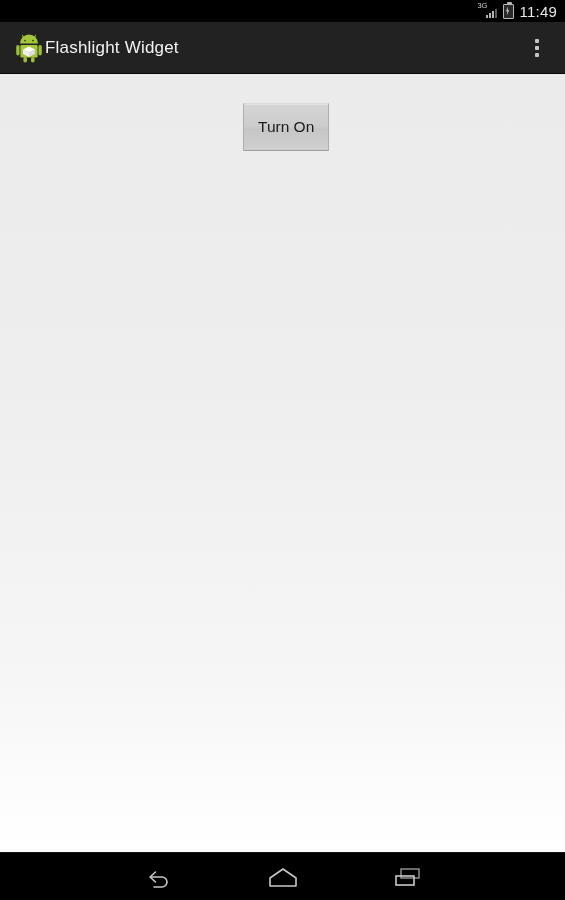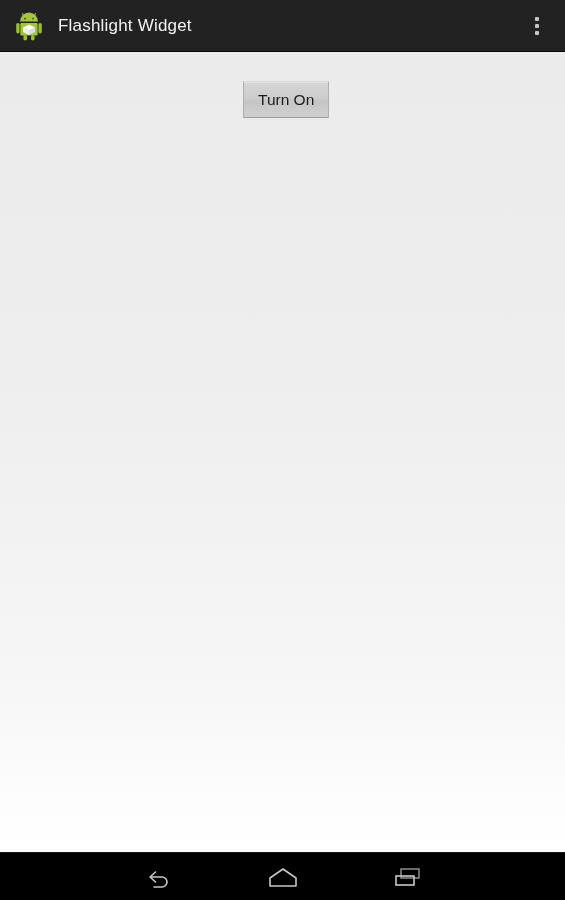--- a/index.html
+++ b/index.html
@@ -62,21 +62,21 @@
   .action-bar {
     height:52px; flex:0 0 52px;
     background:#222222;
     display:flex; align-items:center;
     padding:0 10px 0 13px;
     border-bottom:1px solid #0a0a0a;
     position:relative;
   }
   .app-logo { width:32px; height:32px; position:relative; flex:0 0 32px; }
   .app-title {
-    color:#f2f2f2; font-size:17px; margin-left:13px;
+    color:#f2f2f2; font-size:17px; 
     font-family:"Liberation Sans", sans-serif;
     font-weight:400; letter-spacing:0.2px;
   }
   .overflow {
     margin-left:auto; width:36px; height:44px;
     display:flex; flex-direction:column; align-items:center; justify-content:center; gap:3px;
     cursor:pointer;
   }
   .overflow span { display:block; width:4px; height:4px; background:#c6c6c6; border-radius:1px; }
 
@@ -85,21 +85,21 @@
     flex:1 1 auto;
     background:linear-gradient(to bottom, #ebebeb 0%, #eeeeee 40%, #f6f6f6 78%, #fdfdfd 94%, #ffffff 100%);
     position:relative;
     padding-top:29px;
   }
   .btn-col {
     display:flex; flex-direction:column; align-items:flex-start; gap:12px;
     padding-left:243px;
   }
   .holo-btn {
-    min-width:79px; height:37px;
+    min-width:79px; height:48px;
     padding:0 14px;
     background:linear-gradient(to bottom, #d5d5d5 0%, #cdcdcd 46%, #c6c6c6 54%, #cfcfcf 100%);
     border:1px solid #b0b0b0;
     border-top-color:#d9d9d9;
     border-bottom-color:#9e9e9e;
     border-radius:1px;
     color:#1c1c1c; font-size:15.5px;
     font-family:"Liberation Sans", sans-serif;
     display:flex; align-items:center; justify-content:center;
     cursor:pointer;
@@ -119,20 +119,38 @@
     display:flex; align-items:center; justify-content:center;
     cursor:pointer;
   }
   .nav-btn svg { display:block; }
 </style>
 </head>
 <body>
 
 <div class="device">
 
+  <div class="status-bar">
+    <div class="status-right">
+
+      <span class="sig-wrap">
+        <span class="sig-label">3G</span>
+        <span class="sig-bars">
+          <i></i>
+            <i></i>
+            <i></i>
+            <i></i>
+        </span>
+      </span>
+
+      <span class="batt"></span>
+
+      <span class="clock">11:49</span>
+    </div>
+  </div>
 
   <div class="action-bar">
 
     <span class="app-logo">
       <svg viewBox="0 0 32 32" width="32" height="32">
 
         <line x1="9.5" y1="3.5" x2="12" y2="7.5" stroke="#8faf2b" stroke-width="1.2" stroke-linecap="round"></line>
         <line x1="22.5" y1="3.5" x2="20" y2="7.5" stroke="#8faf2b" stroke-width="1.2" stroke-linecap="round"></line>
 
         <path d="M7 11.5 a9 9 0 0 1 18 0 z" fill="#a4c639"></path>

